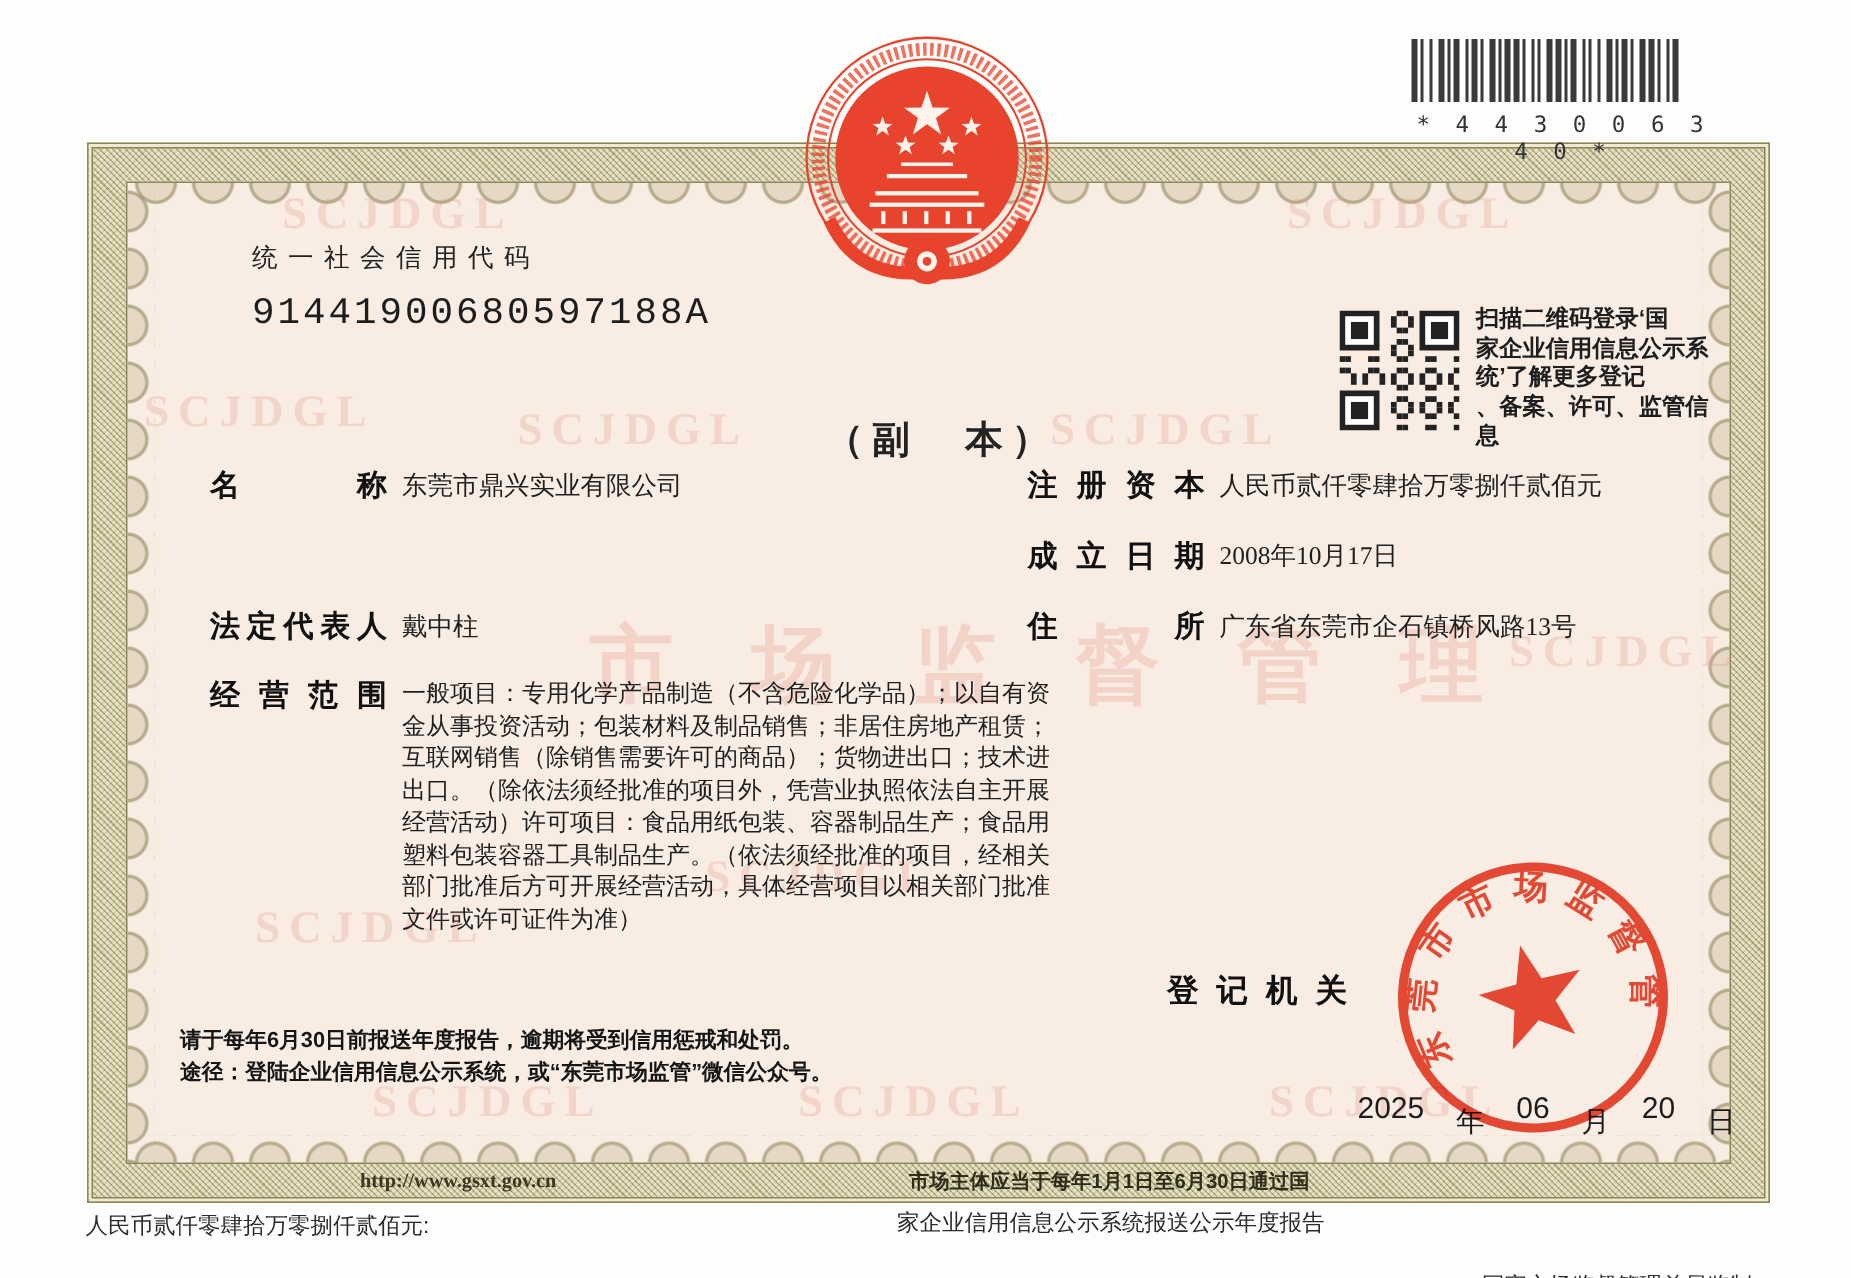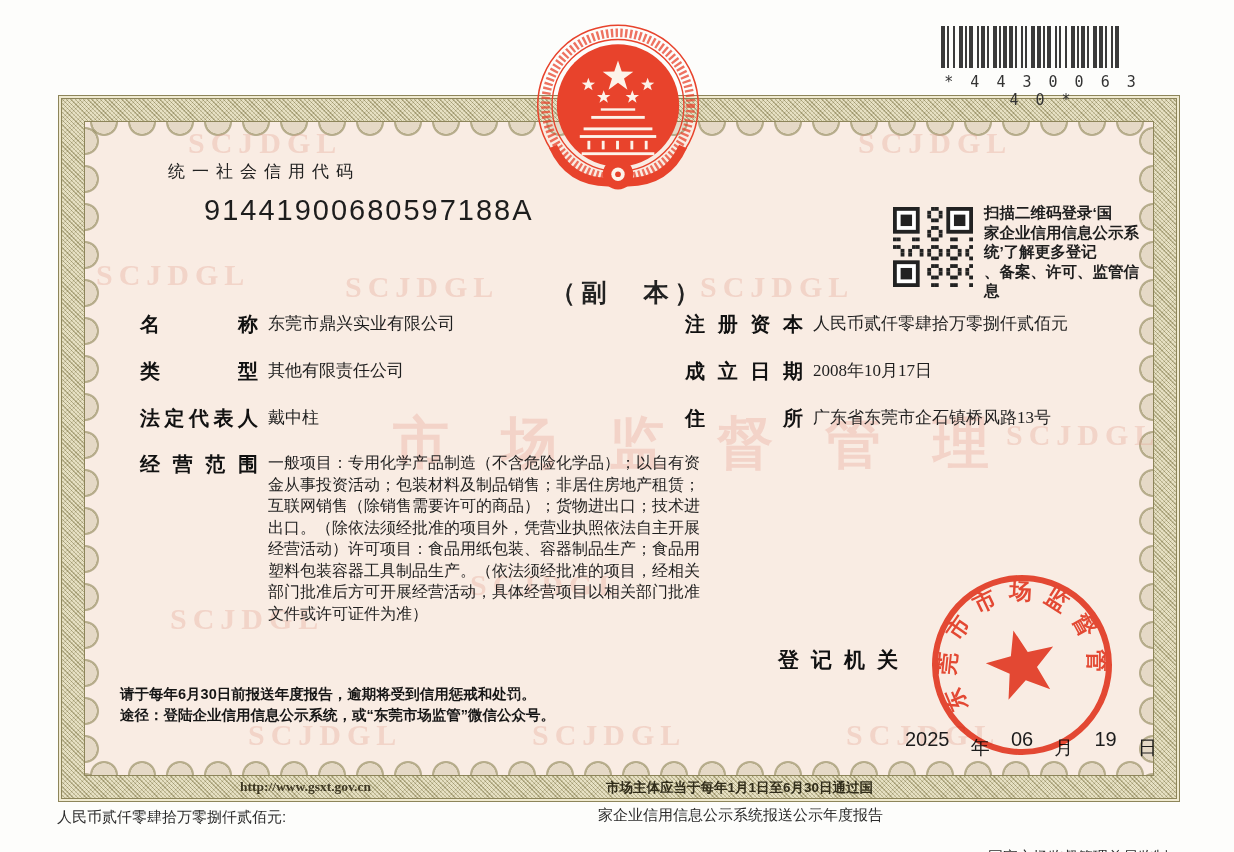--- a/index.html
+++ b/index.html
@@ -28,21 +28,21 @@
       radial-gradient(circle at 100% 50%, rgba(176,168,122,.28) 0 13px, transparent 14px),
       radial-gradient(circle at 100% 50%, transparent 11.5px, rgba(141,133,90,.6) 12px 13.5px, transparent 14.5px);}
   
   .wm{position:absolute;z-index:1;font-family:"Liberation Serif",serif;font-weight:bold;
       font-size:30px;letter-spacing:6px;color:var(--watermark-pink);user-select:none;}
   .wm-big{position:absolute;z-index:1;font-family:"Liberation Serif",serif;font-weight:bold;
       font-size:56px;letter-spacing:52px;color:rgba(228,152,138,.30);white-space:nowrap;user-select:none;}
   
   .abs{position:absolute;z-index:2;}
   .credit-label{left:168px;top:160px;font-size:17px;letter-spacing:7px;font-weight:400;color:#222;font-family:"Liberation Serif",serif;}
-  .credit-value{left:168px;top:194px;font-size:29px;letter-spacing:2px;color:#1d1d1d;font-family:Liberation Sans, sans-serif;margin-left:36px;}
+  .credit-value{left:168px;top:194px;font-size:25px;letter-spacing:2px;color:#1d1d1d;font-family:Liberation Mono, monospace;}
   .title-wrap{left:428px;top:198px;width:400px;text-align:center;}
   .title-main{font-size:62px;font-weight:bold;letter-spacing:28px;padding-left:28px;color:var(--title-gold);
       font-family:"Liberation Serif",serif;white-space:nowrap;}
   .title-copies{position:absolute;right:10px;bottom:-10px;font-size:19px;color:#2a2a2a;font-family:"Liberation Serif",serif;letter-spacing:2px;}
   .title-sub{left:428px;top:276px;width:400px;text-align:center;font-size:25px;font-weight:600;color:#222;
       font-family:"Liberation Serif",serif;letter-spacing:6px;}
   .qr-box{left:893px;top:207px;width:80px;height:80px;}
   .qr-caption{left:984px;top:203px;width:205px;font-size:15.5px;line-height:19.5px;font-weight:600;color:#1e1e1e;white-space:pre-line;}
   .field-row{position:absolute;display:flex;align-items:flex-start;}
   .field-label{flex:0 0 118px;font-size:20px;font-weight:bold;color:#111;text-align:justify;text-align-last:justify;line-height:24px;}
@@ -256,24 +256,20 @@
   <div class="abs qr-caption">扫描二维码登录‘国
 家企业信用信息公示系
 统’了解更多登记
 、备案、许可、监管信
 息</div>
 
   <div class="field-row abs" style="left:140px;top:312px;">
     <div class="field-label">名称</div>
     <div class="field-value">东莞市鼎兴实业有限公司</div>
   </div>
-  <div class="field-row abs" style="left:140px;top:359px;">
-    <div class="field-label">类型</div>
-    <div class="field-value">其他有限责任公司</div>
-  </div>
   <div class="field-row abs" style="left:140px;top:406px;">
     <div class="field-label">法定代表人</div>
     <div class="field-value">戴中柱</div>
   </div>
   <div class="field-row abs" style="left:140px;top:452px;">
     <div class="field-label">经营范围</div>
     <div class="scope-value">一般项目：专用化学产品制造（不含危险化学品）；以自有资金从事投资活动；包装材料及制品销售；非居住房地产租赁；互联网销售（除销售需要许可的商品）；货物进出口；技术进出口。（除依法须经批准的项目外，凭营业执照依法自主开展经营活动）许可项目：食品用纸包装、容器制品生产；食品用塑料包装容器工具制品生产。（依法须经批准的项目，经相关部门批准后方可开展经营活动，具体经营项目以相关部门批准文件或许可证件为准）</div>
   </div>
 
   <div class="field-row abs" style="left:685px;top:312px;">
@@ -288,21 +284,21 @@
     <div class="field-label">住所</div>
     <div class="field-value">广东省东莞市企石镇桥风路13号</div>
   </div>
 
   <div class="abs reg-label">登记机关</div>
   <div class="abs date-row">
     <span>2025</span>
     <span class="date-unit">年</span>
     <span>06</span>
     <span class="date-unit">月</span>
-    <span>19</span>
+    <span>20</span>
     <span class="date-unit">日</span>
   </div>
 
   <div class="abs seal-wrap">
     <svg width="200" height="218" viewBox="0 0 230 230">
       <defs>
         <path id="sealArc" d="M 45.2 148.5 A 77 77 0 1 1 184.8 148.5" fill="none"></path>
       </defs>
       <circle cx="115" cy="115" r="100" fill="none" class="seal-stroke" stroke-width="7"></circle>
       <polygon class="seal-fill" points="115,74 125,102.2 154.9,103 131.2,121.3 139.7,150 115,133 90.3,150 98.8,121.3 75.1,103 105,102.2"></polygon>

